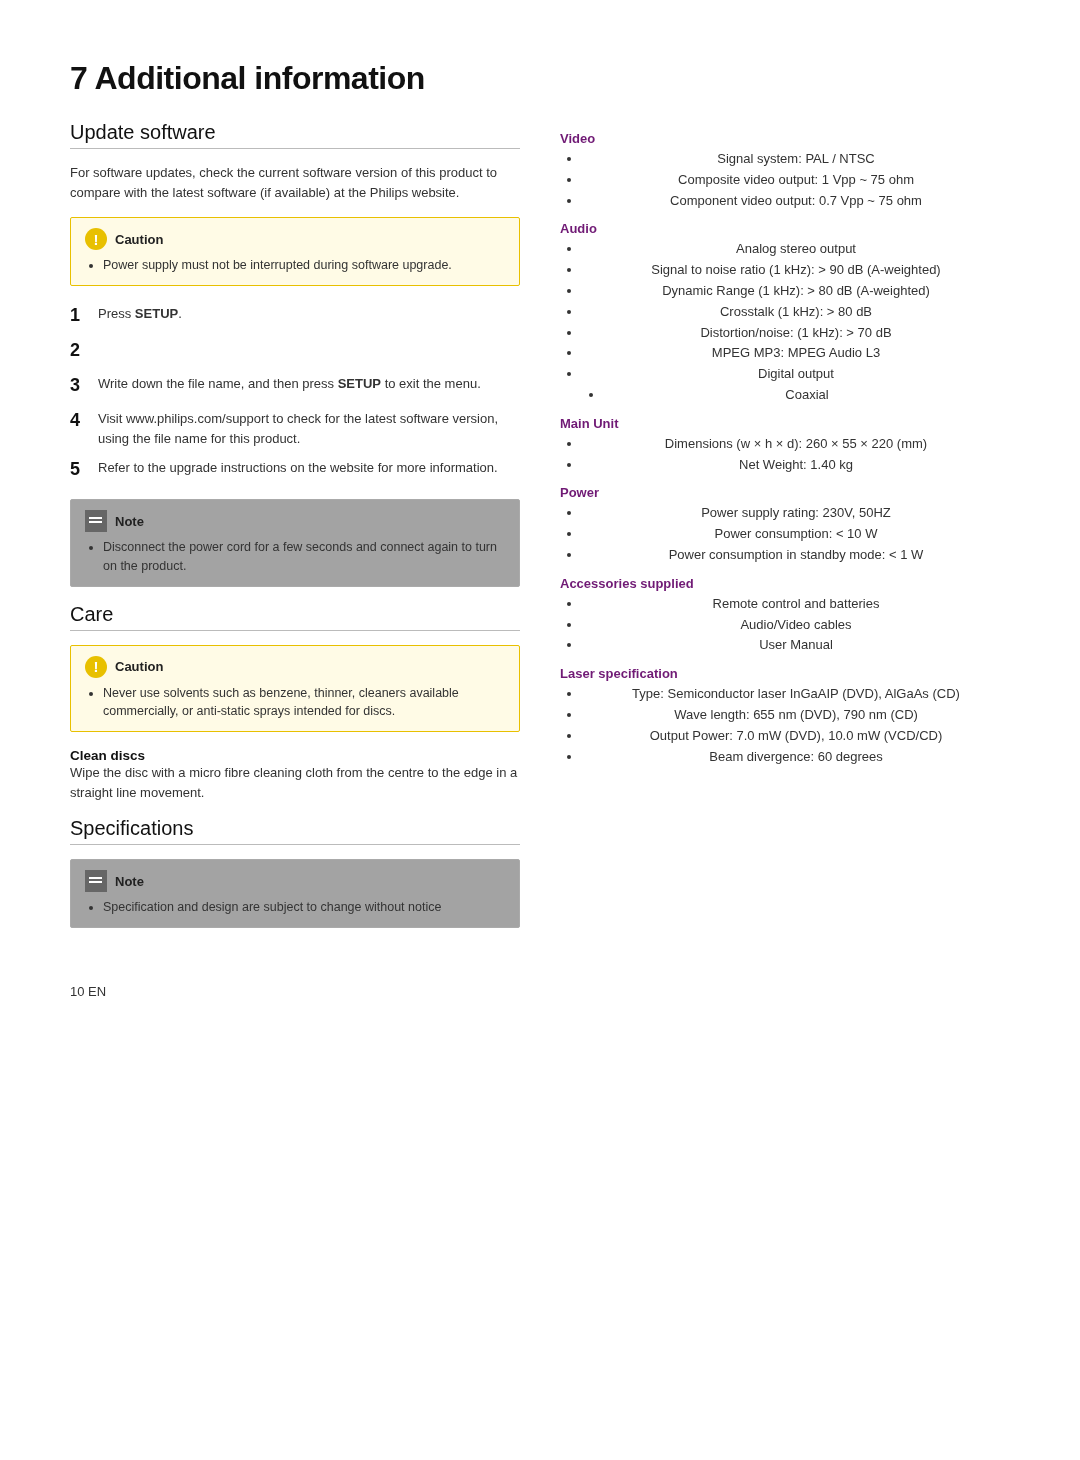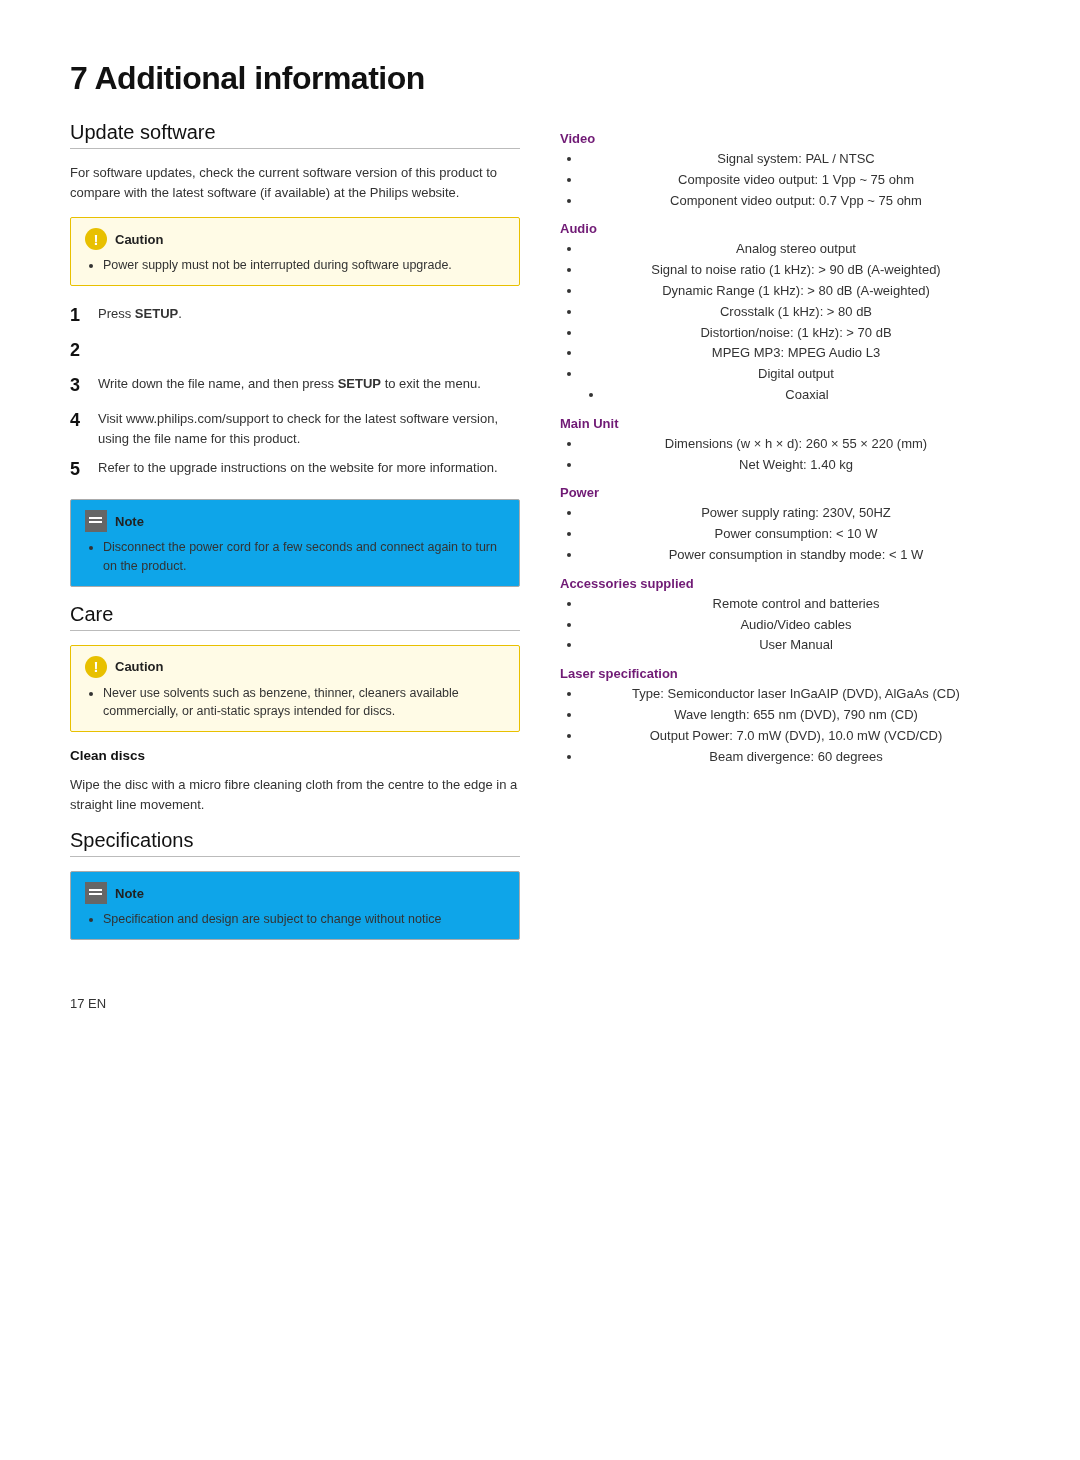--- a/index.html
+++ b/index.html
@@ -77,21 +77,21 @@
     }
     .caution-box ul, .note-box ul {
       list-style: disc;
       padding-left: 18px;
       font-size: 12.5px;
       color: #333;
       line-height: 1.5;
     }
     .note-box {
       border: 1.5px solid #aaa;
-      background: #0ea5e9;
+      background: #a3a3a3;
       padding: 10px 14px;
       margin-bottom: 16px;
       border-radius: 2px;
     }
     .note-box .note-header {
       display: flex;
       align-items: center;
       font-weight: bold;
       font-size: 13px;
       margin-bottom: 6px;
@@ -142,21 +142,21 @@
       padding-top: 2px;
     }
     .step-text b, .step-text strong {
       font-weight: bold;
     }
     h3.subsection-title {
       font-size: 13.5px;
       font-weight: bold;
       color: #111;
       margin-top: 14px;
-      margin-bottom: 12px;
+      margin-bottom: 0;
     }
     .spec-section {
       margin-bottom: 6px;
     }
     .spec-category {
       font-weight: bold;
       font-size: 13px;
       margin-bottom: 3px;
       margin-top: 10px;
       color: #701a75;
@@ -331,13 +331,13 @@
         <li>Type: Semiconductor laser InGaAIP (DVD), AlGaAs (CD)</li>
         <li>Wave length: 655 nm (DVD), 790 nm (CD)</li>
         <li>Output Power: 7.0 mW (DVD), 10.0 mW (VCD/CD)</li>
         <li>Beam divergence: 60 degrees</li>
       </ul>
     </div>
 
   </div>
 </div>
 
-<div class="page-footer">17    EN</div>
+<div class="page-footer">10    EN</div>
 
 </body></html>

